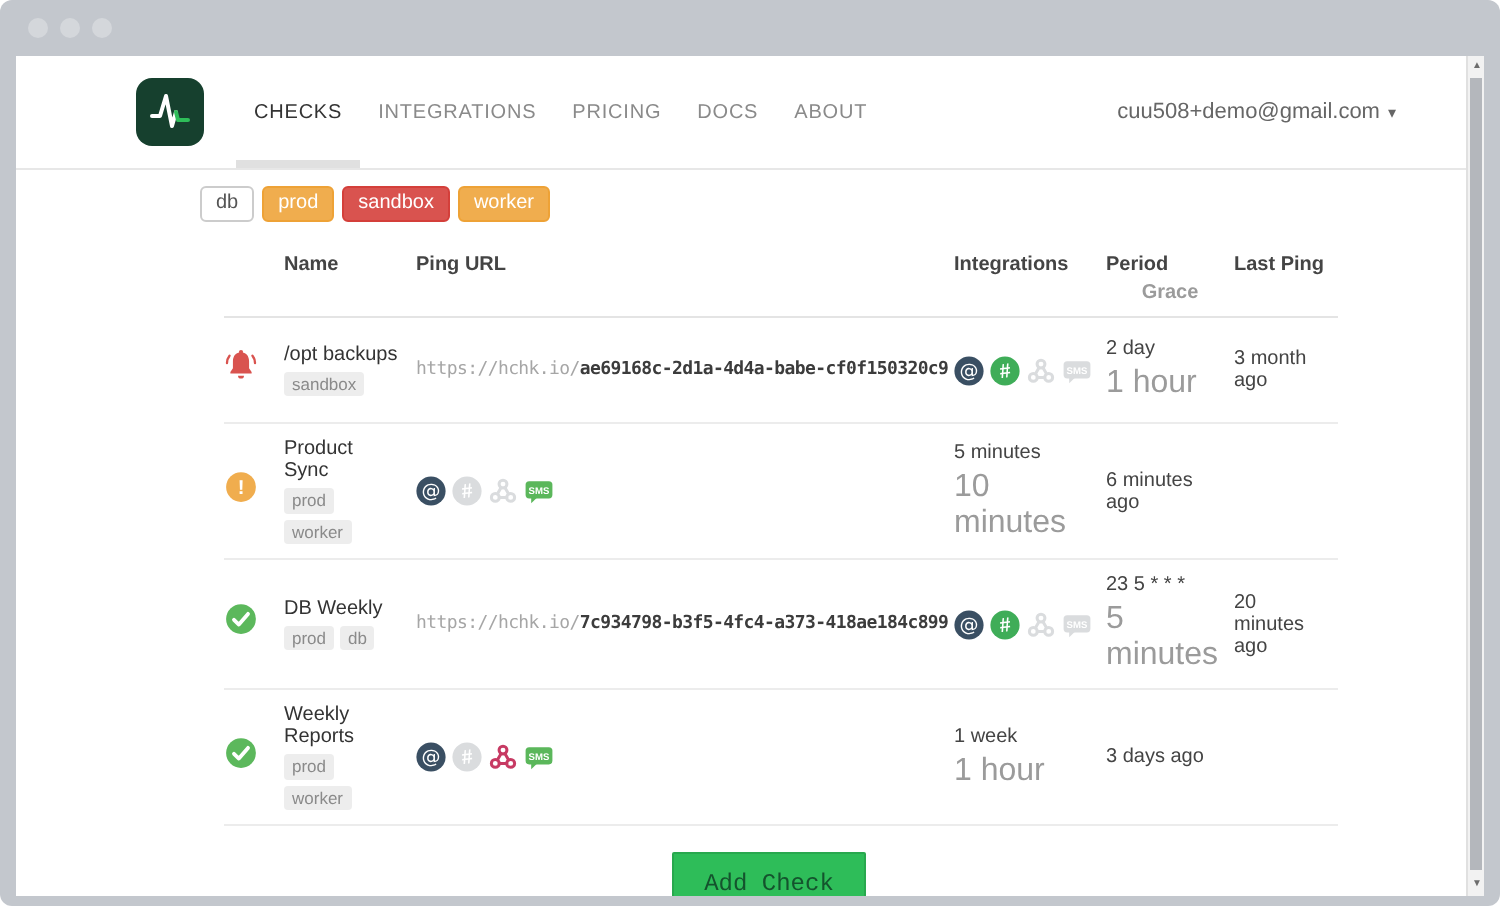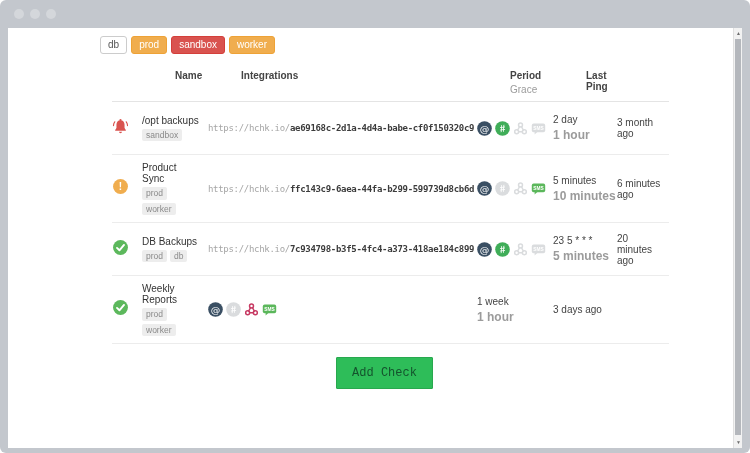--- a/index.html
+++ b/index.html
@@ -31,69 +31,89 @@
   .content { padding:8px 73px 0 92px; }
   .filters { display:flex; gap:4px; }
   .chip { font-size:10px; padding:3px 7px; border-radius:3px; line-height:1; cursor:pointer; }
   .chip.outline { background:#fff; border:1px solid #ccc; color:#555; }
   .chip.orange { background:#f0ad4e; border:1px solid #eea236; color:#fff; }
   .chip.red { background:#d9534f; border:1px solid #d43f3a; color:#fff; }
 
   .table { margin-left:12px; margin-top:16px; }
   .trow { display:grid; grid-template-columns:30px 66px 269px 76px 64px 1fr; align-items:center; }
   .thead { border-bottom:1px solid #e4e4e4; padding-bottom:6px; align-items:start; }
-  .th { font-size:10px; font-weight:bold; color:#444;margin-left:33px; }
-  .th .sub { font-size:10px; font-weight:normal; color:#9b9b9b; margin-top:3px; }
+  .th { font-size:10px; font-weight:bold; color:#444; }
+  .th .sub { font-size:10px; font-weight:bold; color:#9b9b9b; margin-top:3px;text-align:center; }
   .tbody .trow { border-bottom:1px solid #ececec; min-height:53px; padding:7px 0; }
 
   .cell-name { font-size:10px; color:#333; padding-right:8px; cursor:pointer; }
   .name-tags { margin-top:3px; display:flex; flex-wrap:wrap; gap:3px; }
   .mini-tag { font-size:8.5px; color:#8a8a8a; background:#ededed; border-radius:2px; padding:2px 4px; line-height:1; }
 
   .cell-url { font-family:"DejaVu Sans Mono", monospace; font-size:9px; letter-spacing:-0.3px; white-space:nowrap; }
   .cell-url .prefix { color:#a6a6a6; }
   .cell-url .uuid { color:#3c3c3c; font-weight:bold; }
 
   .cell-integrations { display:flex; align-items:center; gap:3px; }
   .int-icon { width:15px; height:15px; display:inline-block; }
 
   .cell-period .main, .cell-last { font-size:10px; color:#444; }
-  .cell-period .grace { font-size:12px; color:#9b9b9b; margin-top:3px;font-weight:bold; }
+  .cell-period .grace { font-size:16px; color:#9b9b9b; margin-top:3px; }
   .cell-last { padding-right:8px; }
 
   .status-icon { width:17px; height:17px; }
 
   .btn-row { text-align:center; margin-top:13px; }
   .add-check { display:inline-block; border:1px solid #28a84e; border-radius:1px; background:#2ebd59; color:#14532d; font-size:12px; font-family:Liberation Mono, monospace; padding:8px 15px; cursor:pointer; }
 </style>
 </head>
 <body>
 
 <div class="frame">
   <div class="titlebar">
     <span class="dot"></span>
     <span class="dot"></span>
     <span class="dot"></span>
   </div>
 
   <div class="page">
 
+    <div class="navbar">
+      <div class="logo">
+        <svg width="24" height="24" viewBox="0 0 24 24">
+          <polyline points="3,14 7,14 10,4 13,19 15,12" fill="none" stroke="#ffffff" stroke-width="2" stroke-linejoin="round" stroke-linecap="round"></polyline>
+          <polyline points="15,12 16,16 18,16 21,16" fill="none" stroke="#2ebd59" stroke-width="2" stroke-linejoin="round" stroke-linecap="round"></polyline>
+        </svg>
+      </div>
+      <div class="nav-items">
+          <div class="nav-item active">CHECKS</div>
+          <div class="nav-item">INTEGRATIONS</div>
+          <div class="nav-item">PRICING</div>
+          <div class="nav-item">DOCS</div>
+          <div class="nav-item">ABOUT</div>
+        </div>
+      <div class="account">
+        <span>cuu508+demo@gmail.com</span>
+        <span class="caret">▾</span>
+      </div>
+    </div>
 
     <div class="content">
       <div class="filters">
           <span class="chip outline">db</span>
           <span class="chip orange">prod</span>
           <span class="chip red">sandbox</span>
           <span class="chip orange">worker</span>
         </div>
 
       <div class="table">
         <div class="trow thead">
           <div class="th"></div>
           <div class="th">Name</div>
+          <div class="th">Ping URL</div>
           <div class="th">Integrations</div>
           <div class="th">
             <div>Period</div>
             <div class="sub">Grace</div>
           </div>
           <div class="th">Last Ping</div>
         </div>
         <div class="tbody" id="rows">
             <div class="trow">
               <div class="cell-status"><svg class="status-icon" viewBox="0 0 16 16">
@@ -144,21 +164,20 @@
                   <circle cx="8" cy="8" r="7" fill="#f0ad4e"></circle>
                   <text x="8" y="11.4" text-anchor="middle" font-size="9.5" font-weight="bold" fill="#fff" font-family="Liberation Sans, sans-serif">!</text>
                 </svg></div>
               <div class="cell-name">
                 <div>Product Sync</div>
                 <div class="name-tags">
                   <span class="mini-tag">prod</span>
                   <span class="mini-tag">worker</span>
                 </div>
               </div>
-              <div class="cell-url"><span class="prefix">https://hchk.io/</span><span class="uuid">ffc143c9-6aea-44fa-b299-599739d8cb6d</span></div>
               <div class="cell-integrations">
                 <svg class="int-icon" viewBox="0 0 15 15">
                   <circle cx="7.5" cy="7.5" r="7.3" fill="#3a4f63"></circle>
                   <text x="7.5" y="10.6" text-anchor="middle" font-size="9.5" fill="#fff" font-family="DejaVu Sans, sans-serif">@</text>
                 </svg>
                 <svg class="int-icon" viewBox="0 0 15 15">
                   <circle cx="7.5" cy="7.5" r="7.3" fill="#dadcde"></circle>
                   <text x="7.5" y="10.8" text-anchor="middle" font-size="10" font-weight="bold" fill="#fff" font-family="Liberation Sans, sans-serif" transform="rotate(-8 7.5 7.5)">#</text>
                 </svg>
                 <svg class="int-icon" viewBox="0 0 16 16">
@@ -180,21 +199,21 @@
                 <div class="grace">10 minutes</div>
               </div>
               <div class="cell-last">6 minutes ago</div>
             </div>
             <div class="trow">
               <div class="cell-status"><svg class="status-icon" viewBox="0 0 16 16">
                   <circle cx="8" cy="8" r="7" fill="#5cb85c"></circle>
                   <polyline points="4.7,8.4 7,10.6 11.3,5.6" fill="none" stroke="#fff" stroke-width="1.8" stroke-linecap="round" stroke-linejoin="round"></polyline>
                 </svg></div>
               <div class="cell-name">
-                <div>DB Backups</div>
+                <div>DB Weekly</div>
                 <div class="name-tags">
                   <span class="mini-tag">prod</span>
                   <span class="mini-tag">db</span>
                 </div>
               </div>
               <div class="cell-url"><span class="prefix">https://hchk.io/</span><span class="uuid">7c934798-b3f5-4fc4-a373-418ae184c899</span></div>
               <div class="cell-integrations">
                 <svg class="int-icon" viewBox="0 0 15 15">
                   <circle cx="7.5" cy="7.5" r="7.3" fill="#3a4f63"></circle>
                   <text x="7.5" y="10.6" text-anchor="middle" font-size="9.5" fill="#fff" font-family="DejaVu Sans, sans-serif">@</text>

